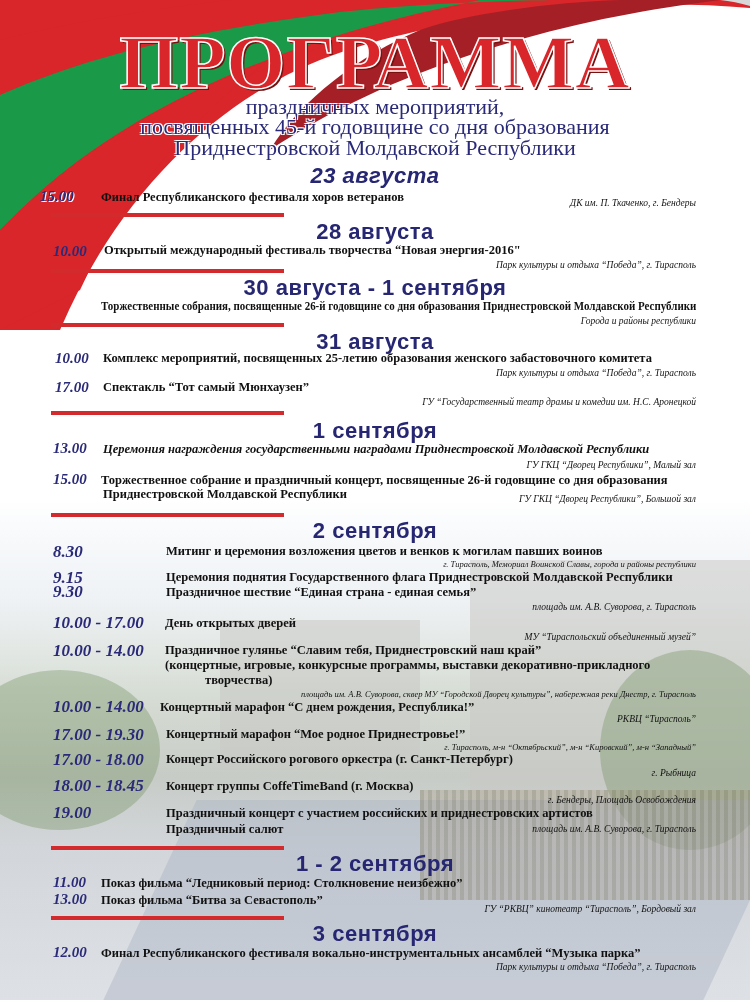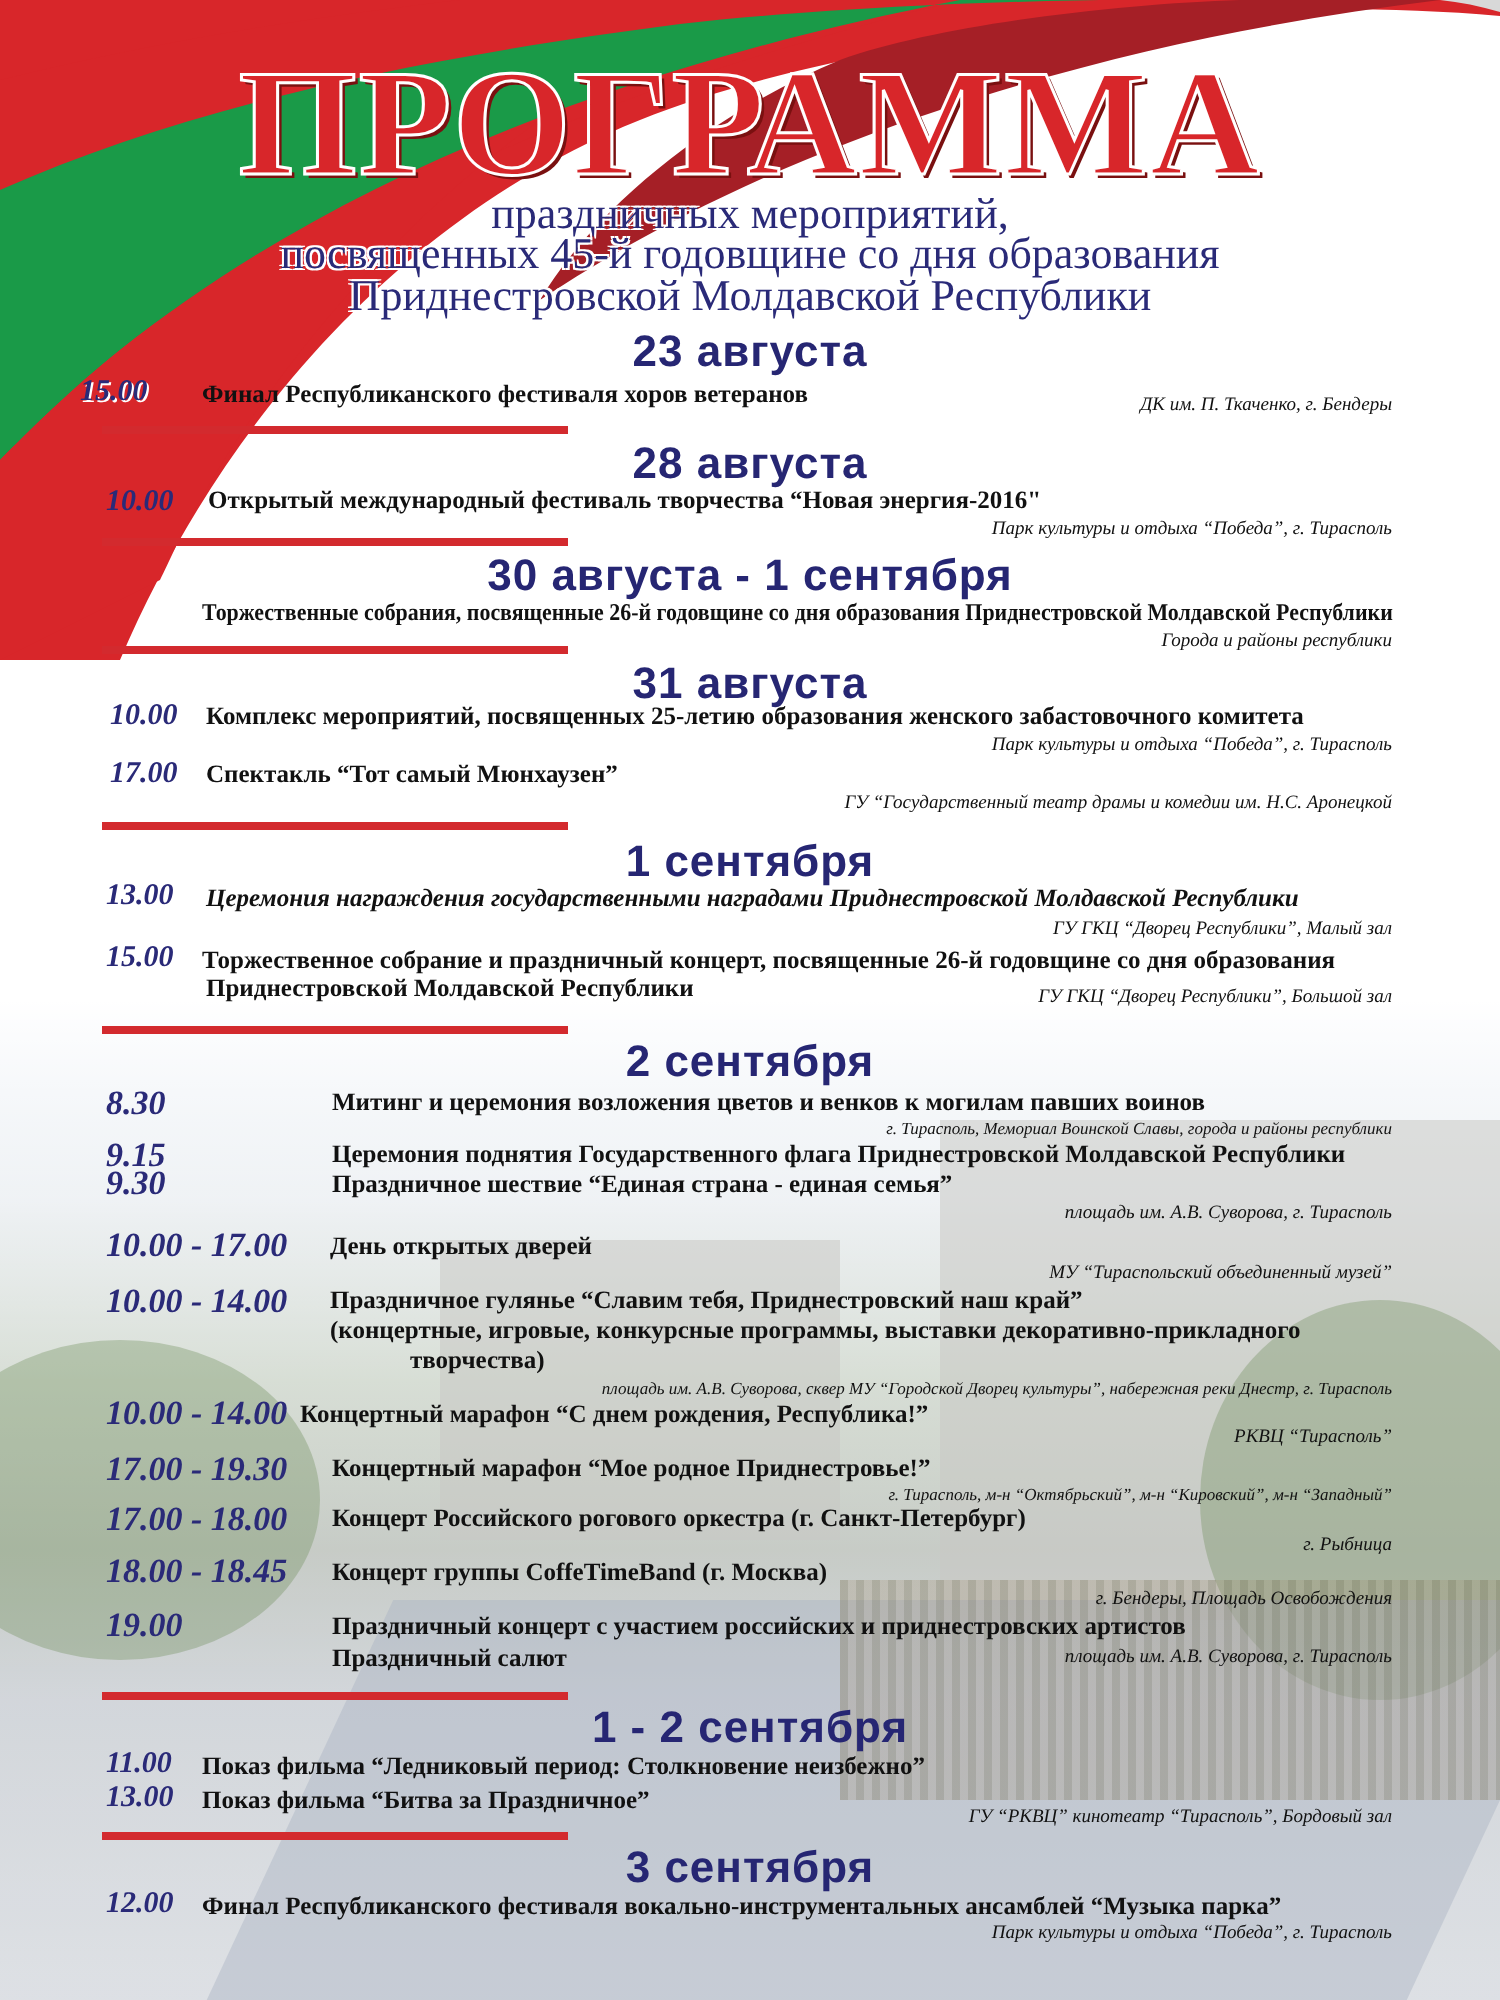--- a/index.html
+++ b/index.html
@@ -91,21 +91,21 @@
   <path d="M230,0 L720,0 C640,10 560,25 470,55 C400,78 330,110 270,150 C300,100 360,55 420,30 C470,12 560,2 620,0 Z" fill="#a51f26"></path>
   <path d="M720,0 L750,0 L750,6 C740,3 730,1 720,0 Z" fill="#d8d8d8"></path>
   <path d="M0,230 C15,215 35,195 60,175 C120,128 190,90 270,60 C200,110 140,180 100,250 C90,268 85,280 80,290 L0,330 Z" fill="#d8262a"></path>
 </svg>
 
 <div class="title">ПРОГРАММА</div>
 <div class="subtitle" style="top:97px;">праздничных мероприятий,</div>
 <div class="subtitle" style="top:117px;">посвященных 45-й годовщине со дня образования</div>
 <div class="subtitle" style="top:138px;">Приднестровской Молдавской Республики</div>
 
-<div class="date" style="top:163px;">23 августа</div>
+<div class="date" style="top:163px;font-style:italic;">23 августа</div>
 <div class="time shadow" style="left:40px;top:188px;">15.00</div>
 <div class="ev" style="left:101px;top:190px;">Финал Республиканского фестиваля хоров ветеранов</div>
 <div class="venue" style="top:198px;">ДК им.  П. Ткаченко, г. Бендеры</div>
 <div class="rule" style="top:213px;"></div>
 
 <div class="date" style="top:219px;">28 августа</div>
 <div class="time" style="left:53px;top:243px;">10.00</div>
 <div class="ev" style="left:104px;top:243px;">Открытый международный фестиваль творчества “Новая энергия-2016"</div>
 <div class="venue" style="top:260px;">Парк культуры и отдыха “Победа”, г. Тирасполь</div>
 <div class="rule" style="top:269px;"></div>
@@ -149,21 +149,21 @@
 <div class="ev" style="left:165px;top:616px;">День открытых дверей</div>
 <div class="venue" style="top:632px;">МУ “Тираспольский объединенный музей”</div>
 
 <div class="time big" style="left:53px;top:641px;">10.00 - 14.00</div>
 <div class="ev" style="left:165px;top:643px;">Праздничное гулянье “Славим тебя, Приднестровский наш край”</div>
 <div class="ev" style="left:165px;top:658px;">(концертные, игровые, конкурсные программы, выставки декоративно-прикладного</div>
 <div class="ev" style="left:165px;top:673px;margin-left:40px;">творчества)</div>
 <div class="venue" style="top:689px;font-size:8.5px;">площадь им. А.В. Суворова, сквер МУ “Городской Дворец культуры”, набережная реки Днестр, г. Тирасполь</div>
 
 <div class="time big" style="left:53px;top:697px;">10.00 - 14.00</div>
-<div class="ev" style="left:150px;top:700px;font-family:Liberation Serif, serif;">Концертный марафон “С днем рождения, Республика!”</div>
+<div class="ev" style="left:160px;top:700px;font-family:Liberation Serif, serif;">Концертный марафон “С днем рождения, Республика!”</div>
 <div class="venue" style="top:714px;">РКВЦ “Тирасполь”</div>
 
 <div class="time big" style="left:53px;top:725px;">17.00 - 19.30</div>
 <div class="ev" style="left:166px;top:727px;">Концертный марафон “Мое родное Приднестровье!”</div>
 <div class="venue" style="top:742px;font-size:8.5px;">г. Тирасполь,  м-н “Октябрьский”, м-н “Кировский”, м-н “Западный”</div>
 
 <div class="time big" style="left:53px;top:750px;">17.00 - 18.00</div>
 <div class="ev" style="left:166px;top:752px;">Концерт Российского рогового оркестра (г. Санкт-Петербург)</div>
 <div class="venue" style="top:768px;">г. Рыбница</div>
 
@@ -174,20 +174,20 @@
 <div class="time big" style="left:53px;top:803px;">19.00</div>
 <div class="ev" style="left:166px;top:806px;">Праздничный концерт с участием российских и приднестровских артистов</div>
 <div class="ev" style="left:166px;top:822px;">Праздничный салют</div>
 <div class="venue" style="top:824px;">площадь им. А.В. Суворова, г. Тирасполь</div>
 <div class="rule" style="top:846px;"></div>
 
 <div class="date" style="top:851px;">1 - 2 сентября</div>
 <div class="time" style="left:53px;top:874px;">11.00</div>
 <div class="ev" style="left:101px;top:876px;">Показ фильма “Ледниковый период: Столкновение неизбежно”</div>
 <div class="time" style="left:53px;top:891px;">13.00</div>
-<div class="ev" style="left:101px;top:893px;">Показ фильма “Битва за Праздничное”</div>
+<div class="ev" style="left:101px;top:893px;">Показ фильма “Битва за Севастополь”</div>
 <div class="venue" style="top:904px;">ГУ “РКВЦ” кинотеатр “Тирасполь”, Бордовый зал</div>
 <div class="rule" style="top:916px;"></div>
 
 <div class="date" style="top:921px;">3 сентября</div>
 <div class="time" style="left:53px;top:944px;">12.00</div>
 <div class="ev" style="left:101px;top:946px;">Финал Республиканского фестиваля вокально-инструментальных ансамблей “Музыка парка”</div>
 <div class="venue" style="top:962px;">Парк культуры и отдыха “Победа”, г. Тирасполь</div>
 
 </body></html>

